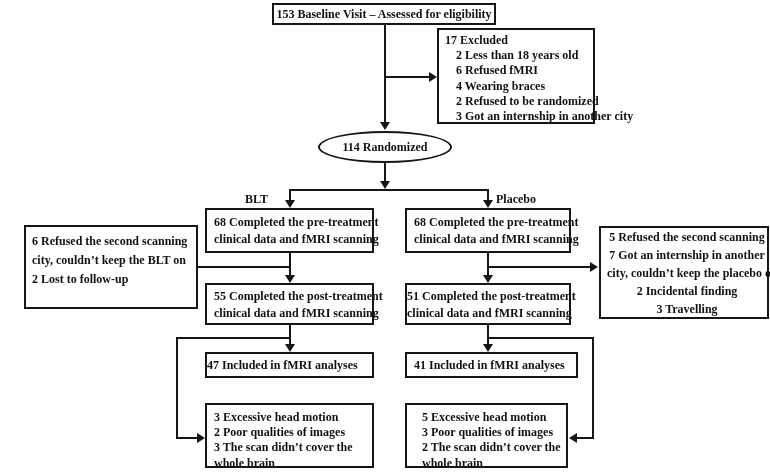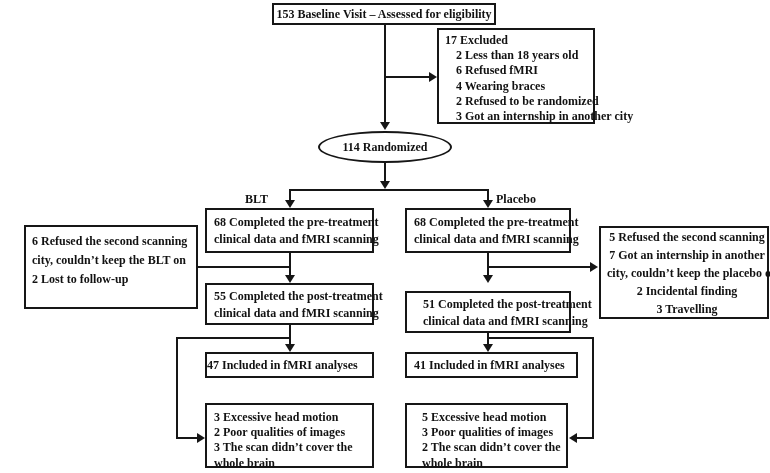--- a/index.html
+++ b/index.html
@@ -109,21 +109,21 @@
     <div class="ln">city, couldn’t keep the placebo on</div>
     <div class="ln">2 Incidental finding</div>
     <div class="ln">3 Travelling</div>
   </div>
 
   <div class="bx" style="left:205px;top:283px;width:169px;height:42px;padding:3px 2px 0 7px;line-height:17px;">
     <div class="ln">55 Completed the post-treatment</div>
     <div class="ln">clinical data and fMRI scanning</div>
   </div>
 
-  <div class="bx" style="left:405px;top:283px;width:166px;height:42px;padding:3px 0 0 16px;line-height:17px;margin-top:8px;">
+  <div class="bx" style="left:405px;top:283px;width:166px;height:42px;padding:3px 0 0 0;line-height:17px;">
     <div class="ln">51 Completed the post-treatment</div>
     <div class="ln">clinical data and fMRI scanning</div>
   </div>
 
   <div class="bx vcenter" style="left:205px;top:352px;width:169px;height:26px;">
     <span class="ln">47 Included in fMRI analyses</span>
   </div>
 
   <div class="bx vcenter" style="left:405px;top:352px;width:173px;height:26px;padding-left:7px;">
     <span class="ln">41 Included in fMRI analyses</span>

